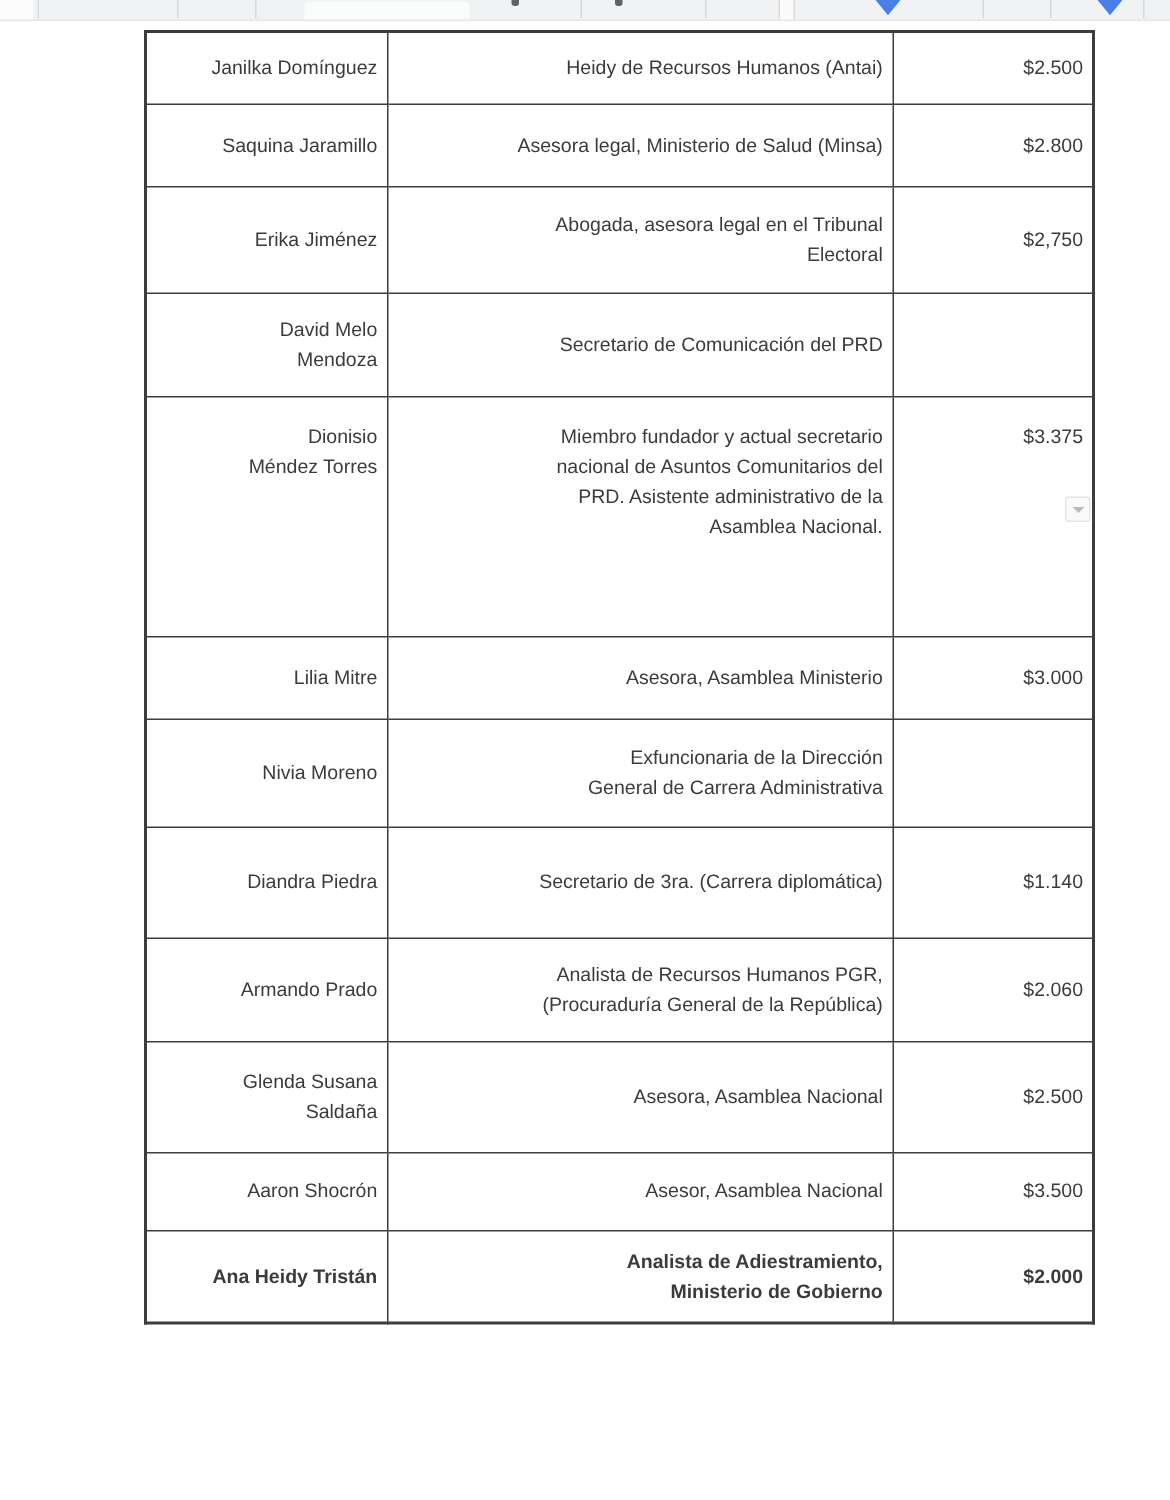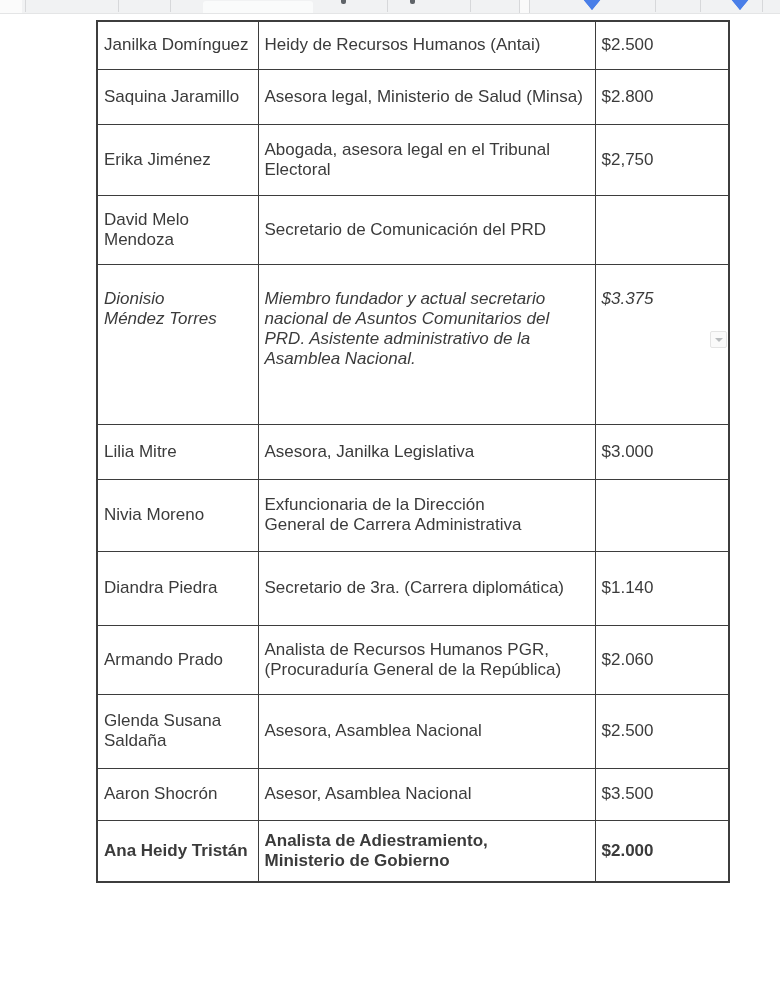--- a/index.html
+++ b/index.html
@@ -62,23 +62,23 @@
     position: absolute;
     left: 96px; top: 20px;
     width: 632px;
     border-collapse: collapse;
     table-layout: fixed;
     border: 2px solid #3d3d3d;
   }
   table.doc-table td {
     border: 1.5px solid #3d3d3d;
     vertical-align: middle;
-    text-align: left;
+    text-align: right;
     color: #3b3b3b;
-    font-size: 17px;
+    font-size: 13px;
     line-height: 20px;
     white-space: pre-line;
     padding: 3px 6px;
     overflow: hidden;
   }
   
   tr.row-1  { height: 48px; }
   tr.row-2  { height: 55px; }
   tr.row-3  { height: 71px; }
   tr.row-4  { height: 55px; }
@@ -87,22 +87,21 @@
   tr.row-7  { height: 55px; padding-left: 42px; }
   tr.row-8  { height: 72px; }
   tr.row-9  { height: 74px; }
   tr.row-10 { height: 69px; }
   tr.row-11 { height: 74px; }
   tr.row-12 { height: 52px; }
   tr.row-13 { height: 62px; font-weight: bold; }
   
   tr.row-6 td {
     vertical-align: top;
-    padding-top: 24px;
-    font-style: italic;
+    padding-top: 16px;
   }
 
   
   .overflow-btn {
     position: absolute;
     left: 710px; top: 331px;
     width: 15px; height: 15px;
     background: #fafafa;
     border: 1px solid #e4e4e4;
     border-radius: 2px;
@@ -173,21 +172,21 @@
       <td>Dionisio
 Méndez Torres</td>
       <td>Miembro fundador y actual secretario
 nacional de Asuntos Comunitarios del
 PRD. Asistente administrativo de la
 Asamblea Nacional.</td>
       <td>$3.375</td>
     </tr>
         <tr class="row-7">
       <td>Lilia Mitre</td>
-      <td>Asesora, Janilka Legislativa</td>
+      <td>Asesora, Asamblea Ministerio</td>
       <td>$3.000</td>
     </tr>
         <tr class="row-8">
       <td>Nivia Moreno</td>
       <td>Exfuncionaria de la Dirección
 General de Carrera Administrativa</td>
       <td></td>
     </tr>
         <tr class="row-9">
       <td>Diandra Piedra</td>

